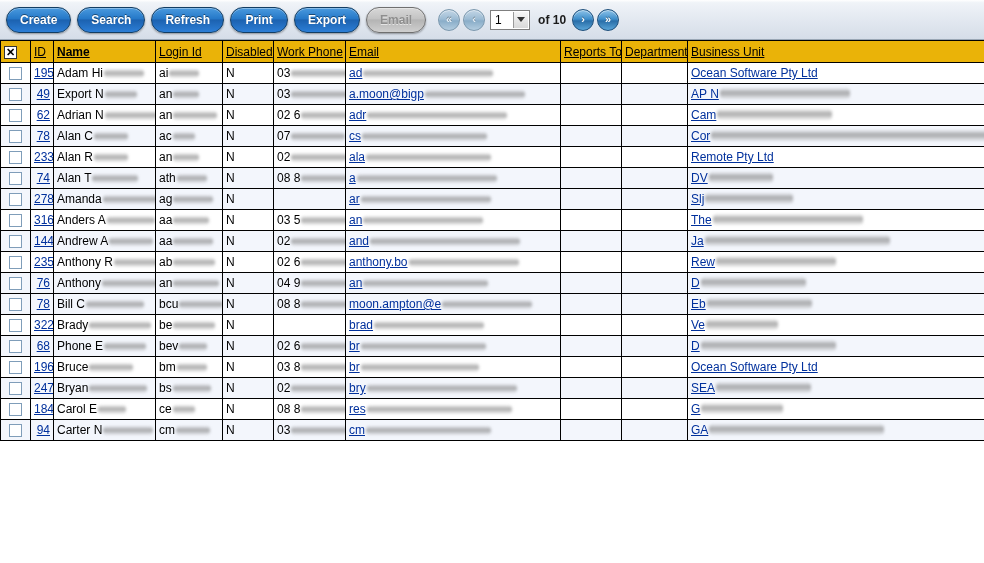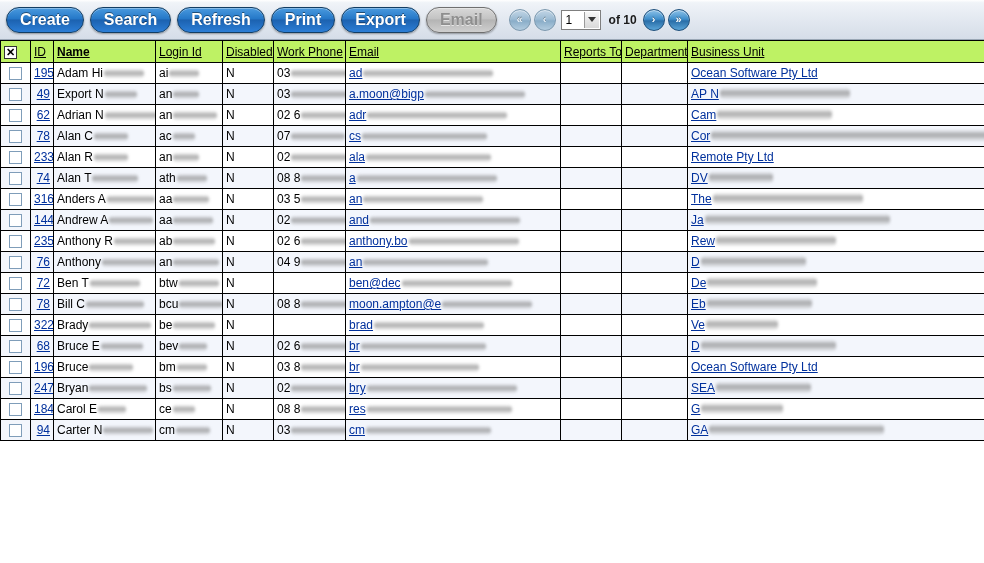--- a/index.html
+++ b/index.html
@@ -20,21 +20,21 @@
   }
   .toolbar:before{
     content:"";position:absolute;left:0;right:0;top:0;height:3px;
     background:linear-gradient(to bottom,#ffffff,#eef2f7);
   }
   .btn{
     height:26px;min-width:58px;box-sizing:border-box;
     padding:0 13px;
     border:1px solid #123d63;border-radius:13px;
     background:linear-gradient(to bottom,#4a9ade 0%,#2578c8 45%,#1c62b0 50%,#2c7ed6 100%);
-    color:#ffffff;font-size:16px;font-weight:bold;
+    color:#ffffff;font-size:12px;font-weight:bold;
     font-family:"Liberation Sans",sans-serif;
     text-shadow:0 -1px 0 rgba(0,0,0,.45);
     display:flex;align-items:center;justify-content:center;
     box-shadow:0 1px 2px rgba(0,0,0,.35), inset 0 1px 0 rgba(255,255,255,.35);
     cursor:pointer;line-height:1;
   }
   .btn.disabled{
     border-color:#6f6f6f;
     background:linear-gradient(to bottom,#d8d8d8 0%,#c3c3c3 45%,#b4b4b4 50%,#cfcfcf 100%);
     color:#8e8e8e;text-shadow:0 1px 0 rgba(255,255,255,.6);
@@ -76,21 +76,21 @@
   
   .gridwrap{flex:1 1 auto;overflow:hidden;background:#fff;}
   table.grid{border-collapse:collapse;width:984px;table-layout:fixed;}
   table.grid th,table.grid td{
     border:1px solid #000;
     font-size:12px;font-family:"Liberation Sans",sans-serif;
     padding:2px 3px;height:21px;box-sizing:border-box;
     overflow:hidden;white-space:nowrap;vertical-align:middle;
   }
   table.grid th{
-    background:#bef264;
+    background:#eab308;
     text-align:left;font-weight:normal;
     border-top:1px solid #000;border-bottom:1px solid #000;
     height:22px;
   }
   th .hlabel{text-decoration:underline;color:#000;cursor:pointer;}
   th.sorted .hlabel{font-weight:bold;}
   th.cbcol{text-align:center;padding:0;width:30px;}
   .hdrcb{
     width:13px;height:13px;box-sizing:border-box;
     border:1px solid #333;background:#fff;display:inline-block;
@@ -247,20 +247,32 @@
             <td class="idcol"><a>74</a></td>
             <td><span class="nm">Alan T</span><span class="rx" style="width: 46px;"></span></td>
             <td><span>ath</span><span class="rx" style="width: 30px;"></span></td>
             <td>N</td>
             <td><span>08 8</span><span class="rx" style="width: 48px;"></span></td>
             <td><a class="lnk">a</a><span class="rx" style="width: 140px;"></span></td>
             <td></td>
             <td></td>
             <td><a class="lnk">DV</a><span class="rx tall" style="width: 64px;"></span></td>
           </tr>
+          <tr class="even">
+            <td class="cbcol"><span class="rowcb"></span></td>
+            <td class="idcol"><a>278</a></td>
+            <td><span class="nm">Amanda</span><span class="rx" style="width: 56px;"></span></td>
+            <td><span>ag</span><span class="rx" style="width: 40px;"></span></td>
+            <td>N</td>
+            <td><span></span></td>
+            <td><a class="lnk">ar</a><span class="rx" style="width: 130px;"></span></td>
+            <td></td>
+            <td></td>
+            <td><a class="lnk">Slj</a><span class="rx tall" style="width: 88px;"></span></td>
+          </tr>
           <tr class="odd">
             <td class="cbcol"><span class="rowcb"></span></td>
             <td class="idcol"><a>316</a></td>
             <td><span class="nm">Anders A</span><span class="rx" style="width: 48px;"></span></td>
             <td><span>aa</span><span class="rx" style="width: 36px;"></span></td>
             <td>N</td>
             <td><span>03 5</span><span class="rx" style="width: 48px;"></span></td>
             <td><a class="lnk">an</a><span class="rx" style="width: 120px;"></span></td>
             <td></td>
             <td></td>
@@ -295,32 +307,20 @@
             <td class="idcol"><a>76</a></td>
             <td><span class="nm">Anthony</span><span class="rx" style="width: 70px;"></span></td>
             <td><span>an</span><span class="rx" style="width: 46px;"></span></td>
             <td>N</td>
             <td><span>04 9</span><span class="rx" style="width: 50px;"></span></td>
             <td><a class="lnk">an</a><span class="rx" style="width: 125px;"></span></td>
             <td></td>
             <td></td>
             <td><a class="lnk">D</a><span class="rx tall" style="width: 105px;"></span></td>
           </tr>
-          <tr class="odd">
-            <td class="cbcol"><span class="rowcb"></span></td>
-            <td class="idcol"><a>72</a></td>
-            <td><span class="nm">Ben T</span><span class="rx" style="width: 50px;"></span></td>
-            <td><span>btw</span><span class="rx" style="width: 40px;"></span></td>
-            <td>N</td>
-            <td><span></span></td>
-            <td><a class="lnk">ben@dec</a><span class="rx" style="width: 110px;"></span></td>
-            <td></td>
-            <td></td>
-            <td><a class="lnk">De</a><span class="rx tall" style="width: 110px;"></span></td>
-          </tr>
           <tr class="even">
             <td class="cbcol"><span class="rowcb"></span></td>
             <td class="idcol"><a>78</a></td>
             <td><span class="nm">Bill C</span><span class="rx" style="width: 58px;"></span></td>
             <td><span>bcu</span><span class="rx" style="width: 44px;"></span></td>
             <td>N</td>
             <td><span>08 8</span><span class="rx" style="width: 50px;"></span></td>
             <td><a class="lnk">moon.ampton@e</a><span class="rx" style="width: 90px;"></span></td>
             <td></td>
             <td></td>
@@ -334,21 +334,21 @@
             <td>N</td>
             <td><span></span></td>
             <td><a class="lnk">brad</a><span class="rx" style="width: 110px;"></span></td>
             <td></td>
             <td></td>
             <td><a class="lnk">Ve</a><span class="rx tall" style="width: 72px;"></span></td>
           </tr>
           <tr class="even">
             <td class="cbcol"><span class="rowcb"></span></td>
             <td class="idcol"><a>68</a></td>
-            <td><span class="nm">Bruce E</span><span class="rx" style="width: 42px;"></span></td>
+            <td><span class="nm">Phone E</span><span class="rx" style="width: 42px;"></span></td>
             <td><span>bev</span><span class="rx" style="width: 28px;"></span></td>
             <td>N</td>
             <td><span>02 6</span><span class="rx" style="width: 50px;"></span></td>
             <td><a class="lnk">br</a><span class="rx" style="width: 125px;"></span></td>
             <td></td>
             <td></td>
             <td><a class="lnk">D</a><span class="rx tall" style="width: 135px;"></span></td>
           </tr>
           <tr class="odd">
             <td class="cbcol"><span class="rowcb"></span></td>

